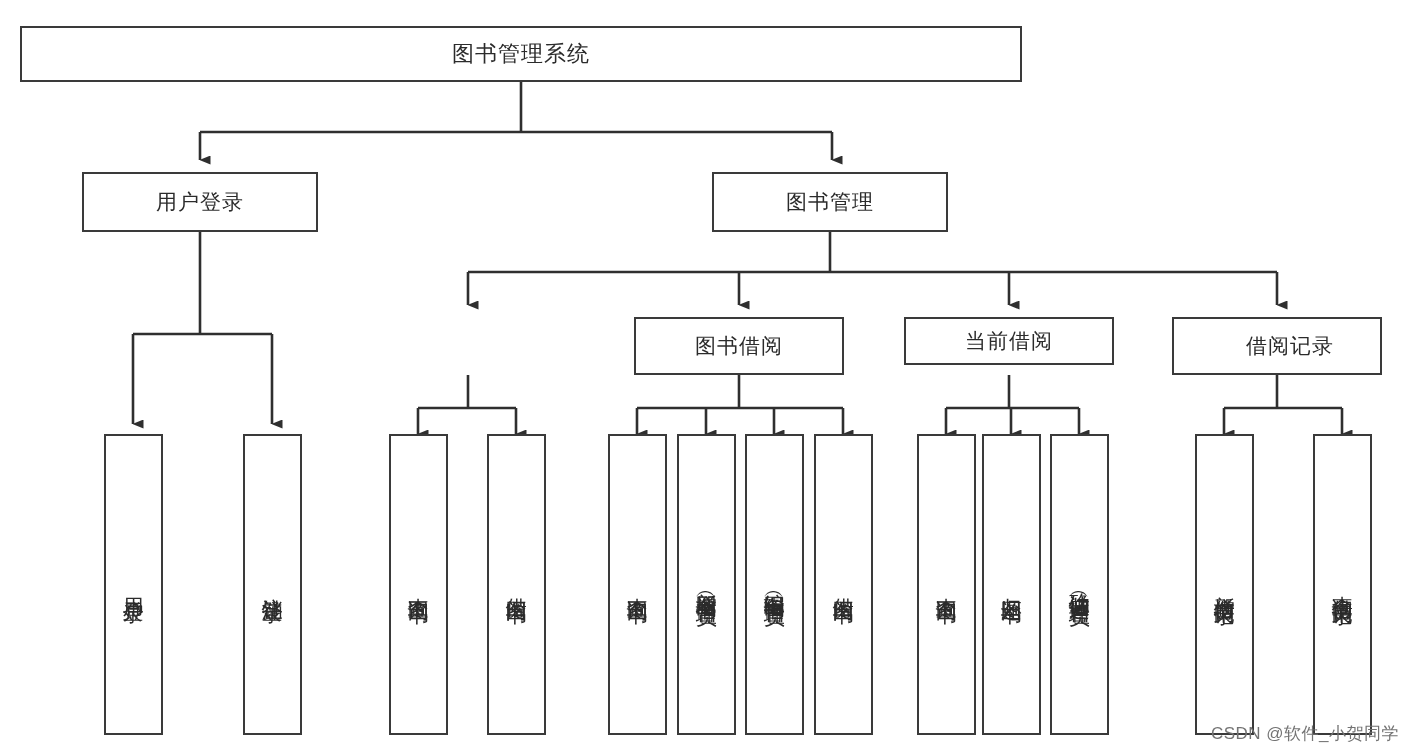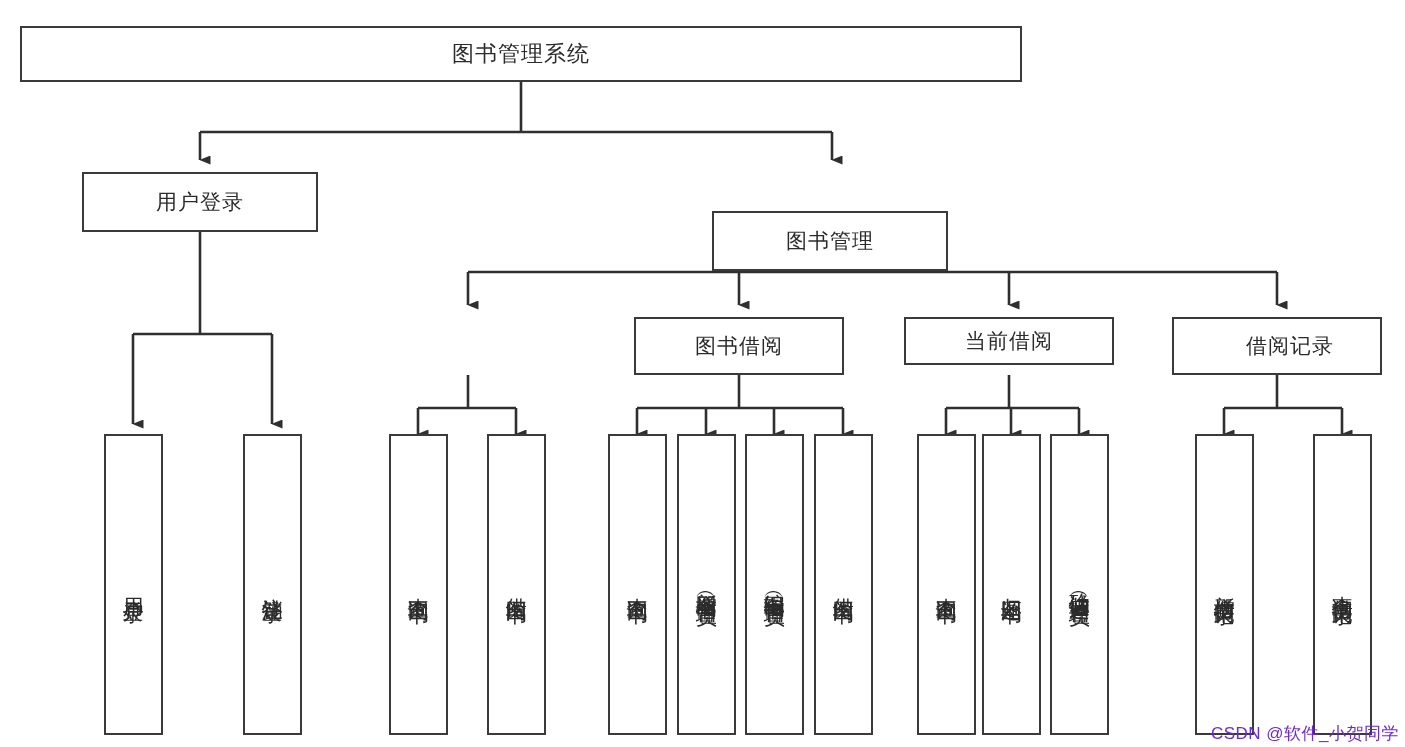--- a/index.html
+++ b/index.html
@@ -7,21 +7,21 @@
   #canvas{position:relative;width:1405px;height:747px;background:#fff;overflow:hidden;}
   svg.wires{position:absolute;left:0;top:0;width:1405px;height:747px;}
   .node{position:absolute;box-sizing:border-box;background:#fff;border:2.5px solid #3a3a3a;
         display:flex;align-items:center;justify-content:center;color:#2b2b2b;}
   .node.h{font-size:21px;letter-spacing:1px;}
   .node.title{font-size:22px;}
   .node.v{writing-mode:vertical-rl;text-orientation:upright;font-size:21px;
           line-height:1.22;letter-spacing:2px;padding:6px 0;}
   .node.v .vtxt{writing-mode:vertical-rl;text-orientation:upright;white-space:normal;
                 max-height:272px;text-align:center;}
-  .wm{position:absolute;right:6px;bottom:2px;color:#6d28d9;font-size:17px;letter-spacing:.5px;
+  .wm{position:absolute;right:6px;bottom:2px;color:#737373;font-size:17px;letter-spacing:.5px;
       white-space:nowrap;pointer-events:none;}
 </style>
 </head>
 <body>
 
 <div id="canvas">
 
   <svg class="wires" viewBox="0 0 1405 747" xmlns="http://www.w3.org/2000/svg">
     <defs>
       <marker id="ah" markerWidth="9" markerHeight="11" refX="4.5" refY="10.5" orient="auto" markerUnits="userSpaceOnUse">
@@ -72,21 +72,21 @@
     </g>
   </svg>
 
   <div class="node h title" style="left:20px;top:14px;width:1002px;height:56px;margin-top:12px;">
     <span>图书管理系统</span>
   </div>
 
   <div class="node h" style="left:82px;top:172px;width:236px;height:60px;">
     <span>用户登录</span>
   </div>
-  <div class="node h" style="left:712px;top:172px;width:236px;height:60px;margin-top:39px;">
+  <div class="node h" style="left:712px;top:172px;width:236px;height:60px;">
     <span>图书管理</span>
   </div>
 
   <div class="node h" style="left:634px;top:317px;width:210px;height:58px;">
     <span>图书借阅</span>
   </div>
   <div class="node h" style="left:904px;top:317px;width:210px;height:48px;">
     <span>当前借阅</span>
   </div>
   <div class="node h" style="left:1172px;top:317px;width:210px;height:58px;padding-left:26px;">

